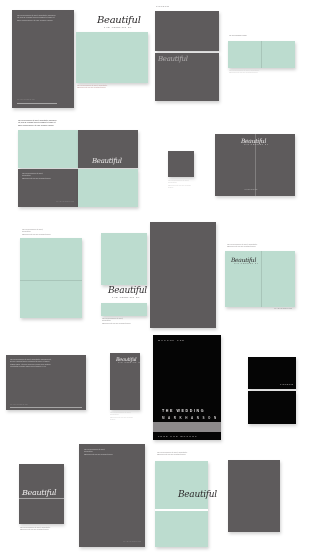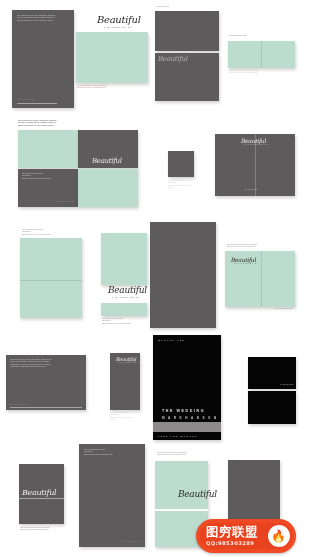--- a/index.html
+++ b/index.html
@@ -222,22 +222,14 @@
 
   <div class="txt mid" style="left:157px; top:452px; width:32px;">Lorem ipsum dolor sit amet, consectetur
 adipiscing elit sed do eiusmod tempor.</div>
   <div class="mock mint shadow" style="left:155px; top:461px; width:53px; height:86px;">
     <div class="fold" style="left:0; top:48px; width:53px; height:2px; background:#ffffff;"></div>
   </div>
   <div class="script dark" style="left:178px; top:489px; font-size:9px;">Beautiful</div>
 
   <div class="mock gray shadow" style="left:228px; top:460px; width:52px; height:72px;"></div>
 
-  <div id="watermark">
-    <div class="wm-inner"></div>
-    <div class="wm-cn">图穷联盟</div>
-    <div class="wm-qq">QQ:985303289</div>
-    <div class="wm-circle">
-      <span class="wm-flame">🔥</span>
-    </div>
-  </div>
 
 </div>
 
 </body></html>

